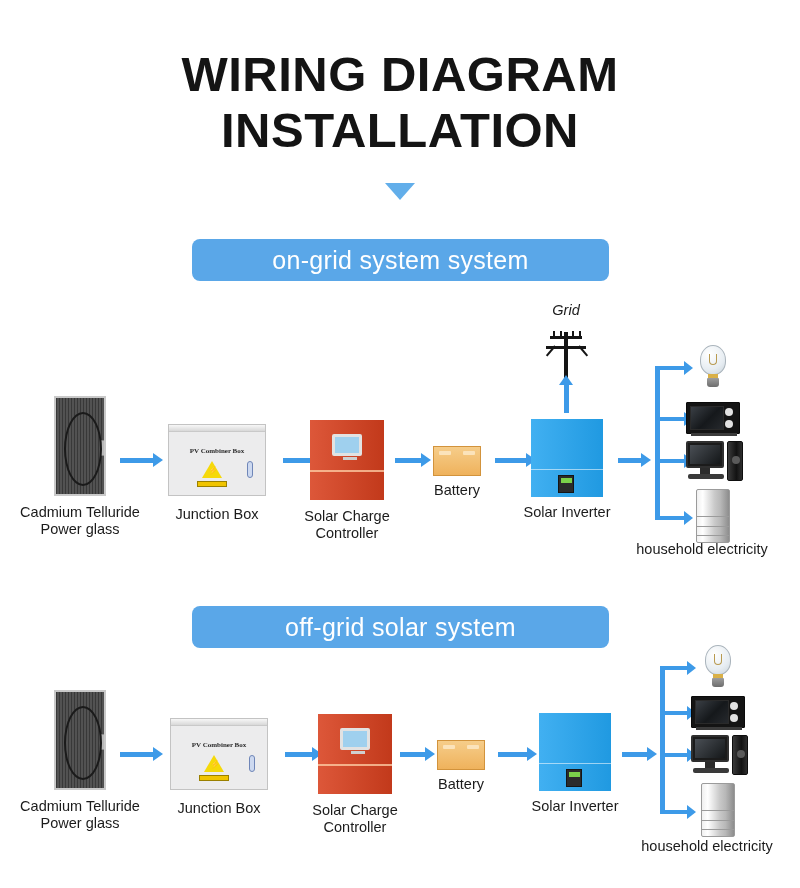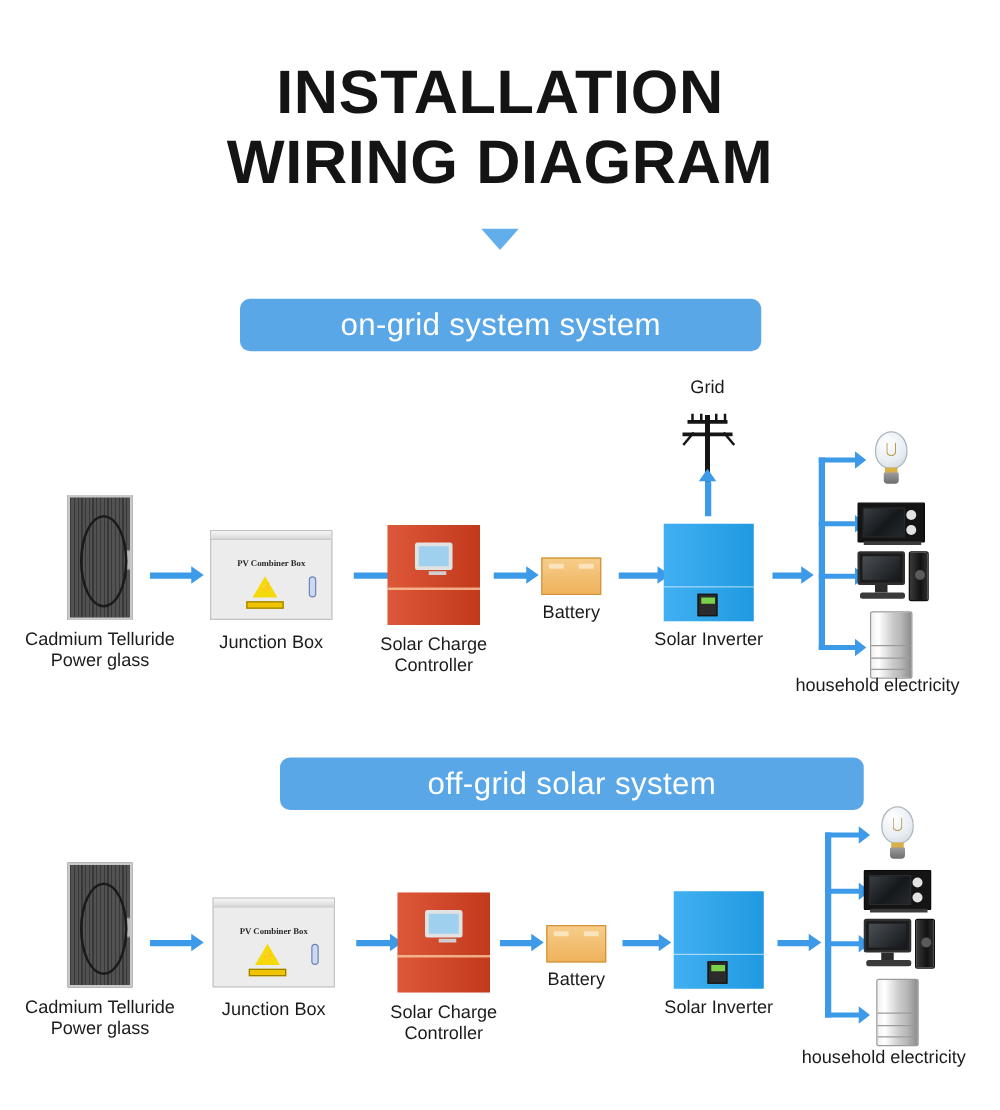--- a/index.html
+++ b/index.html
@@ -26,21 +26,21 @@
   }
 
   
   .banner {
     position:absolute; height:42px; border-radius:8px;
     background:#5aa7e8; color:#ffffff;
     display:flex; align-items:center; justify-content:center;
     font-size:25px; letter-spacing:.3px;
   }
   #banner-ongrid  { left:192px; top:239px; width:417px; }
-  #banner-offgrid { left:192px; top:606px; width:467px;margin-left:32px; }
+  #banner-offgrid { left:192px; top:606px; width:417px; }
 
   
   .node { position:absolute; }
   .node-label {
     position:absolute; left:50%; transform:translateX(-50%);
     text-align:center; font-size:14.5px; line-height:17px; color:#1b1b1b;
     white-space:nowrap;
   }
 
   
@@ -180,22 +180,22 @@
   .bus-v { position:absolute; width:5px; background:#3d9ae8; }
   .bus-h { position:absolute; height:4px; background:#3d9ae8; }
   .bus-h::after{ content:""; position:absolute; right:-8px; top:-5px;
     width:0;height:0;border-top:7px solid transparent;border-bottom:7px solid transparent;
     border-left:9px solid #3d9ae8; }
 </style>
 </head>
 <body>
 
 <div id="title-block">
+  <div class="title-line">WIRING DIAGRAM</div>
   <div class="title-line">INSTALLATION</div>
-  <div class="title-line">WIRING DIAGRAM</div>
 </div>
 <div id="down-caret"></div>
 
 <div class="banner" id="banner-ongrid">on-grid system system</div>
 
 <div class="node" style="left:54px; top:396px;">
   <div class="panel">
     <span class="panel-jbox"></span>
   </div>
   <div class="node-label" style="top:108px;">
@@ -244,21 +244,21 @@
     <div class="pole-mast"></div>
     <div class="pole-arm a1"></div>
     <div class="pole-arm a2"></div>
     <div class="pole-pin" style="left:9px;"></div>
     <div class="pole-pin" style="left:16px;"></div>
     <div class="pole-pin" style="left:28px;"></div>
     <div class="pole-pin" style="left:35px;"></div>
     <div class="pole-brace" style="left:10px; transform:rotate(40deg); transform-origin:top;"></div>
     <div class="pole-brace" style="left:34px; transform:rotate(-40deg); transform-origin:top;"></div>
   </div>
-  <div class="node-label" style="top:-24px;">Grid</div>
+  <div class="node-label" style="top:-24px;font-style:italic;">Grid</div>
 </div>
 
 <div class="arrow-up" style="left:564px; top:385px; height:28px;"></div>
 
 <div class="node" style="left:531px; top:419px;">
   <div class="inverter">
     <div class="inverter-split"></div>
     <div class="inverter-panel"></div>
   </div>
   <div class="node-label" style="top:85px;">Solar Inverter</div>

